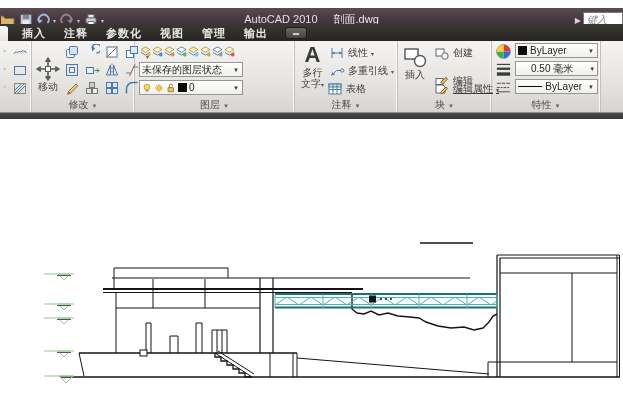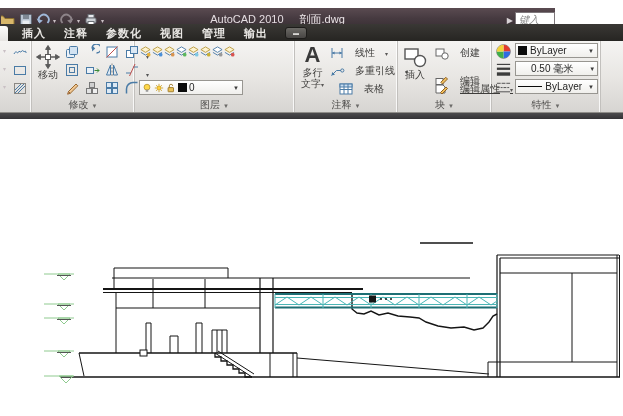--- a/index.html
+++ b/index.html
@@ -1,21 +1,21 @@
 <!DOCTYPE html>
 <html style="--accent-blue: #4a7ba6; --truss-teal: #4ab5b5; --truss-dark: #1e6f74; --marker-green: #8fca8f; --line-color: #151515;"><head>
 <meta charset="utf-8">
 <style>
   * { box-sizing: border-box; margin: 0; padding: 0; }
   html,body { width: 623px; height: 416px; }
   .stage { position: relative; width: 623px; height: 416px; overflow: hidden;
            font-family: "Liberation Sans", sans-serif; background: #fff; }
 
   
-  .titlebar { position: absolute; top: 8px; left: 0; width: 555px; height: 24px;
+  .titlebar { position: absolute; top: 8px; left: 0; width: 623px; height: 24px;
               background: linear-gradient(180deg,#5a4b51 0%,#463a40 45%,#352c31 100%);
               border-bottom: 1px solid #241d21; }
   .qat { position: absolute; left: 0; top: 2px; height: 20px; display: flex; align-items: center; }
   .qat-btn { width: 17px; height: 18px; display: flex; align-items: center; justify-content: center; }
   .tiny-dd { color: #c9c0c5; font-size: 6px; width: 7px; text-align: center; }
   .title-text { position: absolute; left: 0; right: 0; top: 0; height: 24px; line-height: 23px;
                 text-align: center; color: #e4dde1; font-size: 11px; }
   .doc-name { margin-left: 16px; color: #ece6e9; }
   .infocenter { position: absolute; right: 0; top: 4px; height: 16px; display: flex; align-items: center; }
   .ic-arrow { color: #d8d2d5; font-size: 8px; margin-right: 2px; }
@@ -43,21 +43,21 @@
   .panel-label { position: absolute; bottom: 1px; left: 0; right: 0; height: 12px; line-height: 12px;
                  text-align: center; font-size: 10px; color: #4d4c4a; }
   .panel-label .dd { font-size: 6px; color: #6b6a68; margin-left: 3px; }
   .row { position: absolute; display: flex; align-items: flex-end; }
   .combo { display: flex; align-items: center; height: 15px; border: 1px solid #989691;
            background: linear-gradient(#ffffff,#f0efec); font-size: 10px; color: #1e1e1e;
            padding: 0 2px; white-space: nowrap; overflow: hidden; }
   .combo .dd { margin-left: auto; font-size: 6px; color: #3c3c3c; padding: 0 1px 0 3px; }
   .bigbtn { position: absolute; display: flex; flex-direction: column; align-items: center;
             font-size: 10px; color: #3e3d3b; text-align: center; line-height: 11px; }
-  .srow { position: absolute; display: flex; align-items: center; gap: 10px; font-size: 10px;
+  .srow { position: absolute; display: flex; align-items: center; gap: 3px; font-size: 10px;
           color: #3e3d3b; white-space: nowrap; }
   .srow .dd, .bigbtn .dd { font-size: 6px; color: #5a5957; }
   .mi { width: 16px; height: 16px; flex: 0 0 auto; }
   .li { width: 11px; height: 14px; flex: 0 0 auto; }
 
   
   .strip { position: absolute; top: 113px; left: 0; width: 623px; height: 6px;
            background: linear-gradient(#4c4b4d,#343336); }
   .canvas { position: absolute; top: 119px; left: 0; width: 623px; height: 297px; background: #ffffff; }
   .canvas svg { display: block; }
@@ -148,21 +148,21 @@
         </span>
       <span class="row" style="left:12px;top:39px;">
         <svg class="mi" viewBox="0 0 16 16">
             <rect x="2.5" y="3.5" width="11" height="10" fill="none" stroke="#8a8884"></rect>
             <path d="M3 10 L9 4 M3 13 L12 4 M6 13 L13 6" stroke="var(--accent-blue)"></path>
           </svg>
       </span>
     </div>
 
     <div class="panel" style="left:32px;width:103px;">
-      <div class="bigbtn" style="left:2px;top:4px;width:28px;text-align:right;">
+      <div class="bigbtn" style="left:2px;top:16px;width:28px;text-align:right;">
         <svg width="24" height="24" viewBox="0 0 24 24">
             <g stroke="#5a5a5a" fill="#5a5a5a">
               <path d="M12 3 V21 M3 12 H21" fill="none" stroke-width="1.6"></path>
               <path d="M12 0.5 L9.6 4.4 H14.4 Z M12 23.5 L9.6 19.6 H14.4 Z M0.5 12 L4.4 9.6 V14.4 Z M23.5 12 L19.6 9.6 V14.4 Z"></path>
             </g>
             <rect x="9.5" y="9.5" width="5" height="5" fill="#fff" stroke="#5a5a5a"></rect>
           </svg>
         <span>移动</span>
       </div>
 
@@ -269,20 +269,26 @@
             <path d="M1 5.5 L6 2.5 L11 5.5 L6 8.5 Z" fill="#ffffff" stroke="var(--accent-blue)"></path>
             <path d="M1 8.5 L6 11.5 L11 8.5" fill="none" stroke="var(--accent-blue)"></path>
             <circle cx="9.5" cy="11" r="2" fill="#999999"></circle>
           </svg>
         <svg class="li" viewBox="0 0 12 14">
             <path d="M1 5.5 L6 2.5 L11 5.5 L6 8.5 Z" fill="#fdf3cf" stroke="#b99a3e"></path>
             <path d="M1 8.5 L6 11.5 L11 8.5" fill="none" stroke="var(--accent-blue)"></path>
             <circle cx="9.5" cy="11" r="2" fill="#d9534f"></circle>
           </svg>
       </span>
+      <div class="row" style="left:4px;top:21px;">
+        <div class="combo" style="width:104px;">
+          <span>未保存的图层状态</span>
+          <span class="dd">▼</span>
+        </div>
+      </div>
       <div class="row" style="left:4px;top:39px;">
         <div class="combo" style="width:104px;gap:2px;">
           <svg width="10" height="12" viewBox="0 0 12 12">
               <circle cx="6" cy="5" r="3.5" fill="#ffd84a" stroke="#b8962e"></circle>
               <rect x="4.5" y="8" width="3" height="2.5" fill="#9a9a9a"></rect>
             </svg>
           <svg width="10" height="12" viewBox="0 0 12 12">
               <circle cx="6" cy="6" r="2.6" fill="#ffcf3e" stroke="#c49a20"></circle>
               <path d="M6 1 V2.4 M6 9.6 V11 M1 6 H2.4 M9.6 6 H11 M2.5 2.5 L3.5 3.5 M8.5 8.5 L9.5 9.5 M9.5 2.5 L8.5 3.5 M3.5 8.5 L2.5 9.5" stroke="#c49a20"></path>
             </svg>
@@ -316,21 +322,21 @@
       </span>
       <span class="srow" style="left:34px;top:22px;">
         <svg class="mi" viewBox="0 0 16 16">
             <path d="M2.5 12.5 L7.5 7.5 H12" fill="none" stroke="var(--accent-blue)"></path>
             <path d="M2.5 12.5 L6 11.8 L3.2 9 Z" fill="var(--accent-blue)"></path>
             <circle cx="13.3" cy="7.5" r="1.6" fill="none" stroke="var(--accent-blue)"></circle>
           </svg>
         <span>多重引线</span>
         <span class="dd">▾</span>
       </span>
-      <span class="srow" style="left:43px;top:40px;">
+      <span class="srow" style="left:32px;top:40px;">
         <svg class="mi" viewBox="0 0 16 16">
             <rect x="2" y="3" width="12" height="10" fill="#fff" stroke="var(--accent-blue)"></rect>
             <rect x="2" y="3" width="12" height="3" fill="#c9ddf0" stroke="var(--accent-blue)"></rect>
             <path d="M6 3 V13 M10 3 V13 M2 8.5 H14" stroke="var(--accent-blue)"></path>
           </svg>
         <span>表格</span>
       </span>
       <div class="panel-label">
         <span>注释</span><span class="dd">▼</span>
       </div>

